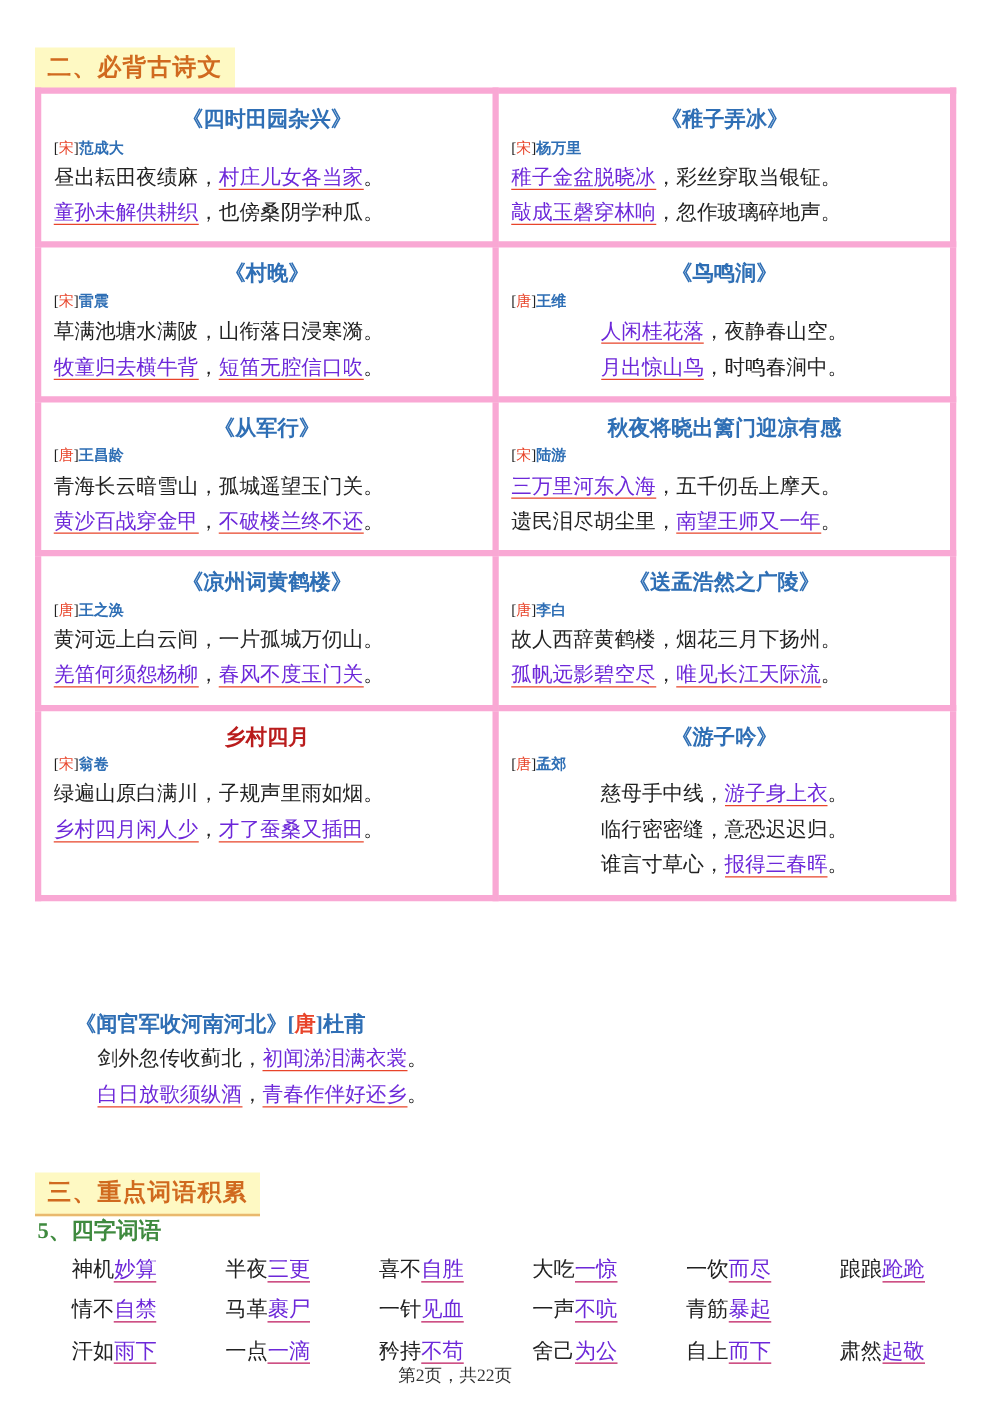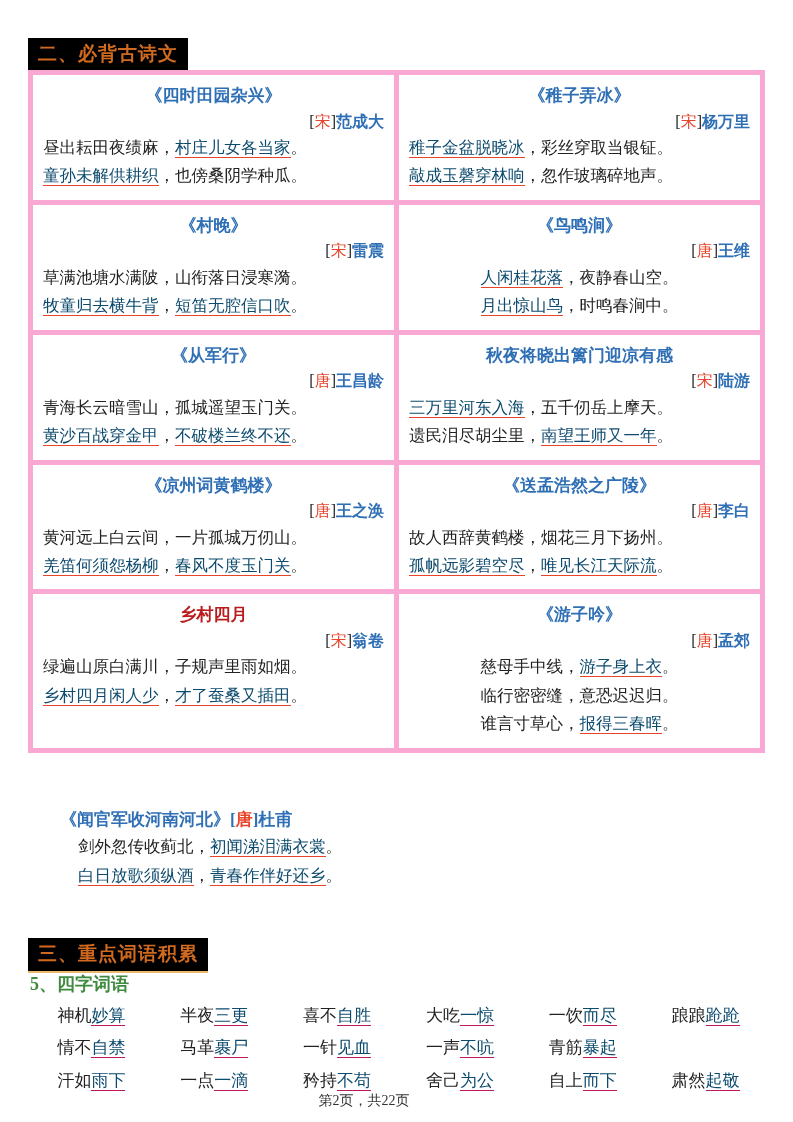--- a/index.html
+++ b/index.html
@@ -14,21 +14,21 @@
   .page{
     position:absolute;
     left:0;top:0;
     width:793px;height:1122px;
     padding:0;
     box-sizing:border-box;
   }
   .section-head{
     margin:0 0 0 28px;
     display:inline-block;
-    background:#000000;
+    background:#fef9c3;
     color:#d06a1f;
     font-weight:bold;
     font-size:19px;
     padding:3px 10px 4px 10px;
     border-bottom:2px solid #e9b96e;
     letter-spacing:1px;
   }
   .sec2{position:absolute;left:0;top:38px;}
   .poem-table{
     position:absolute;
@@ -44,36 +44,36 @@
     width:50%;
   }
   .title{
     text-align:center;
     color:#2f6fb5;
     font-size:17px;
     font-weight:bold;
     line-height:1.5;
   }
   .author{
-    text-align:right;
-    font-size:16px;
+    text-align:left;
+    font-size:12px;
     line-height:1.6;
     color:#222;
   }
   .author .dy{color:#e8442a;}
   .author .nm{color:#2f6fb5;font-weight:bold;}
   .line{
     font-size:16.5px;
     line-height:1.72;
     color:#222;
     text-align:left;
   }
   .line.center{text-align:center;}
   .hl{
-    color:#0c4a6e;
+    color:#6d28d9;
     border-bottom:1px solid #e8442a;
   }
   
   .bottom-poem{
     position:absolute;
     left:28px;top:806px;
     width:737px;
     margin-left:32px;
   }
   .bp-head{

